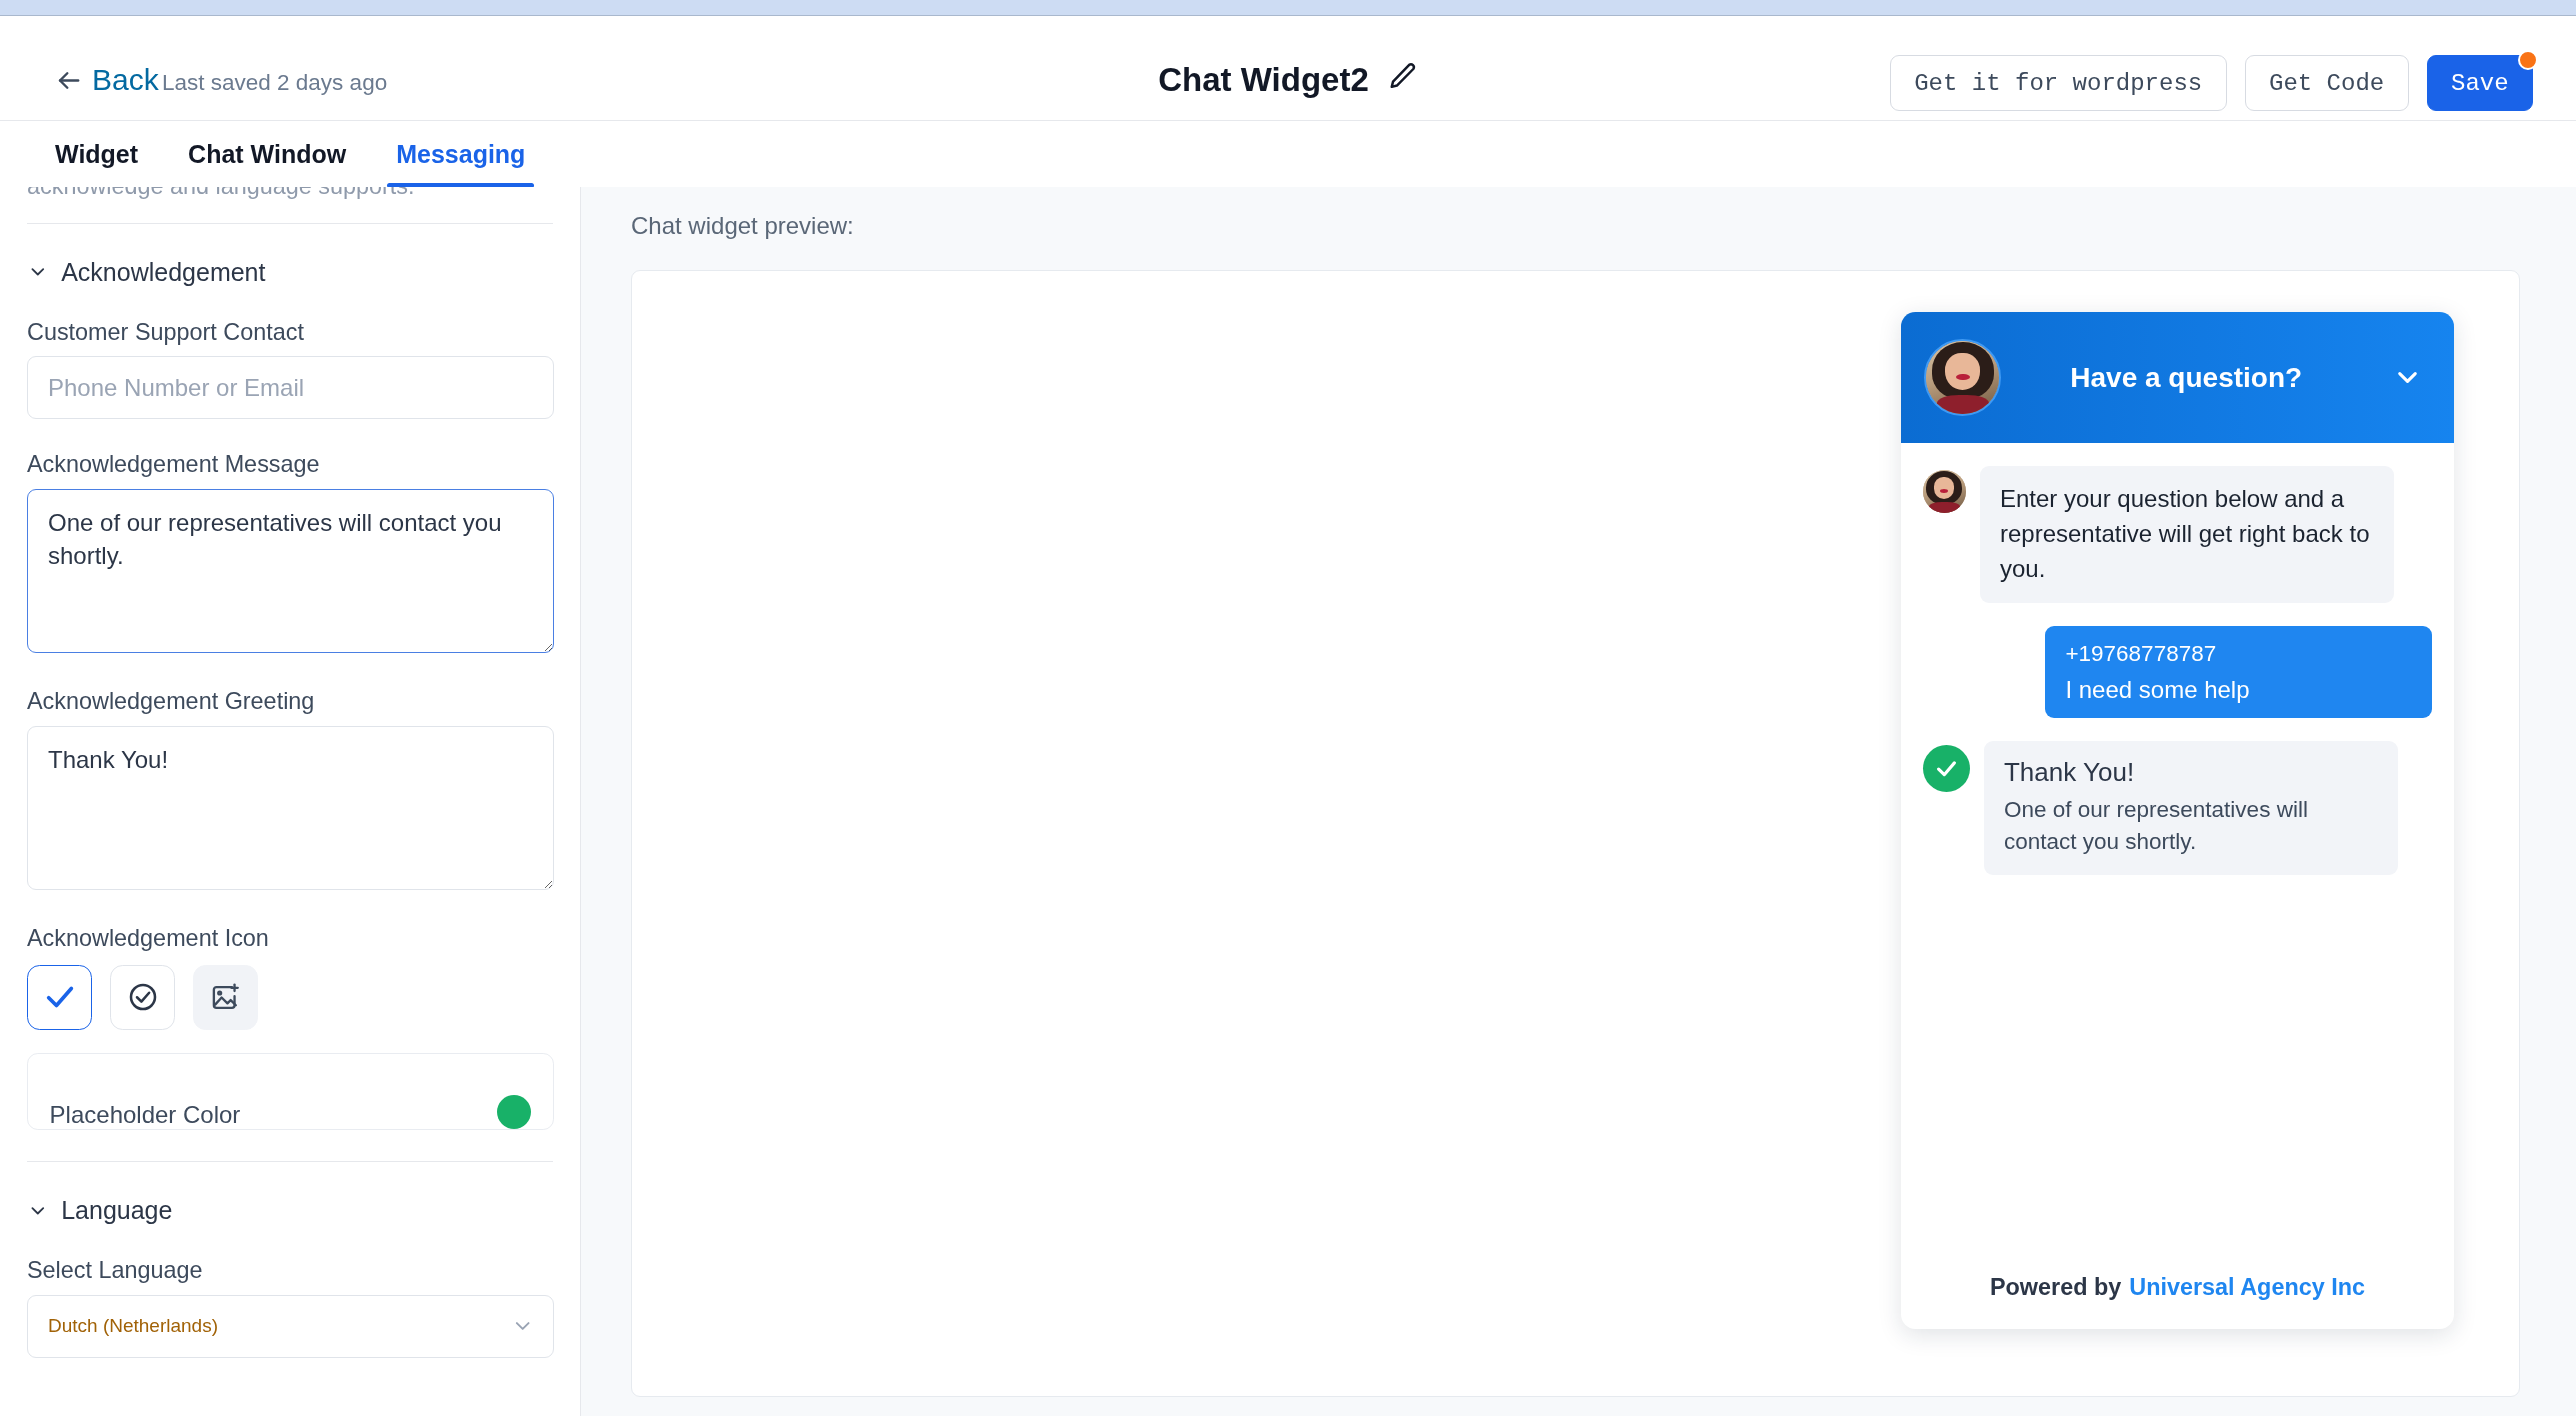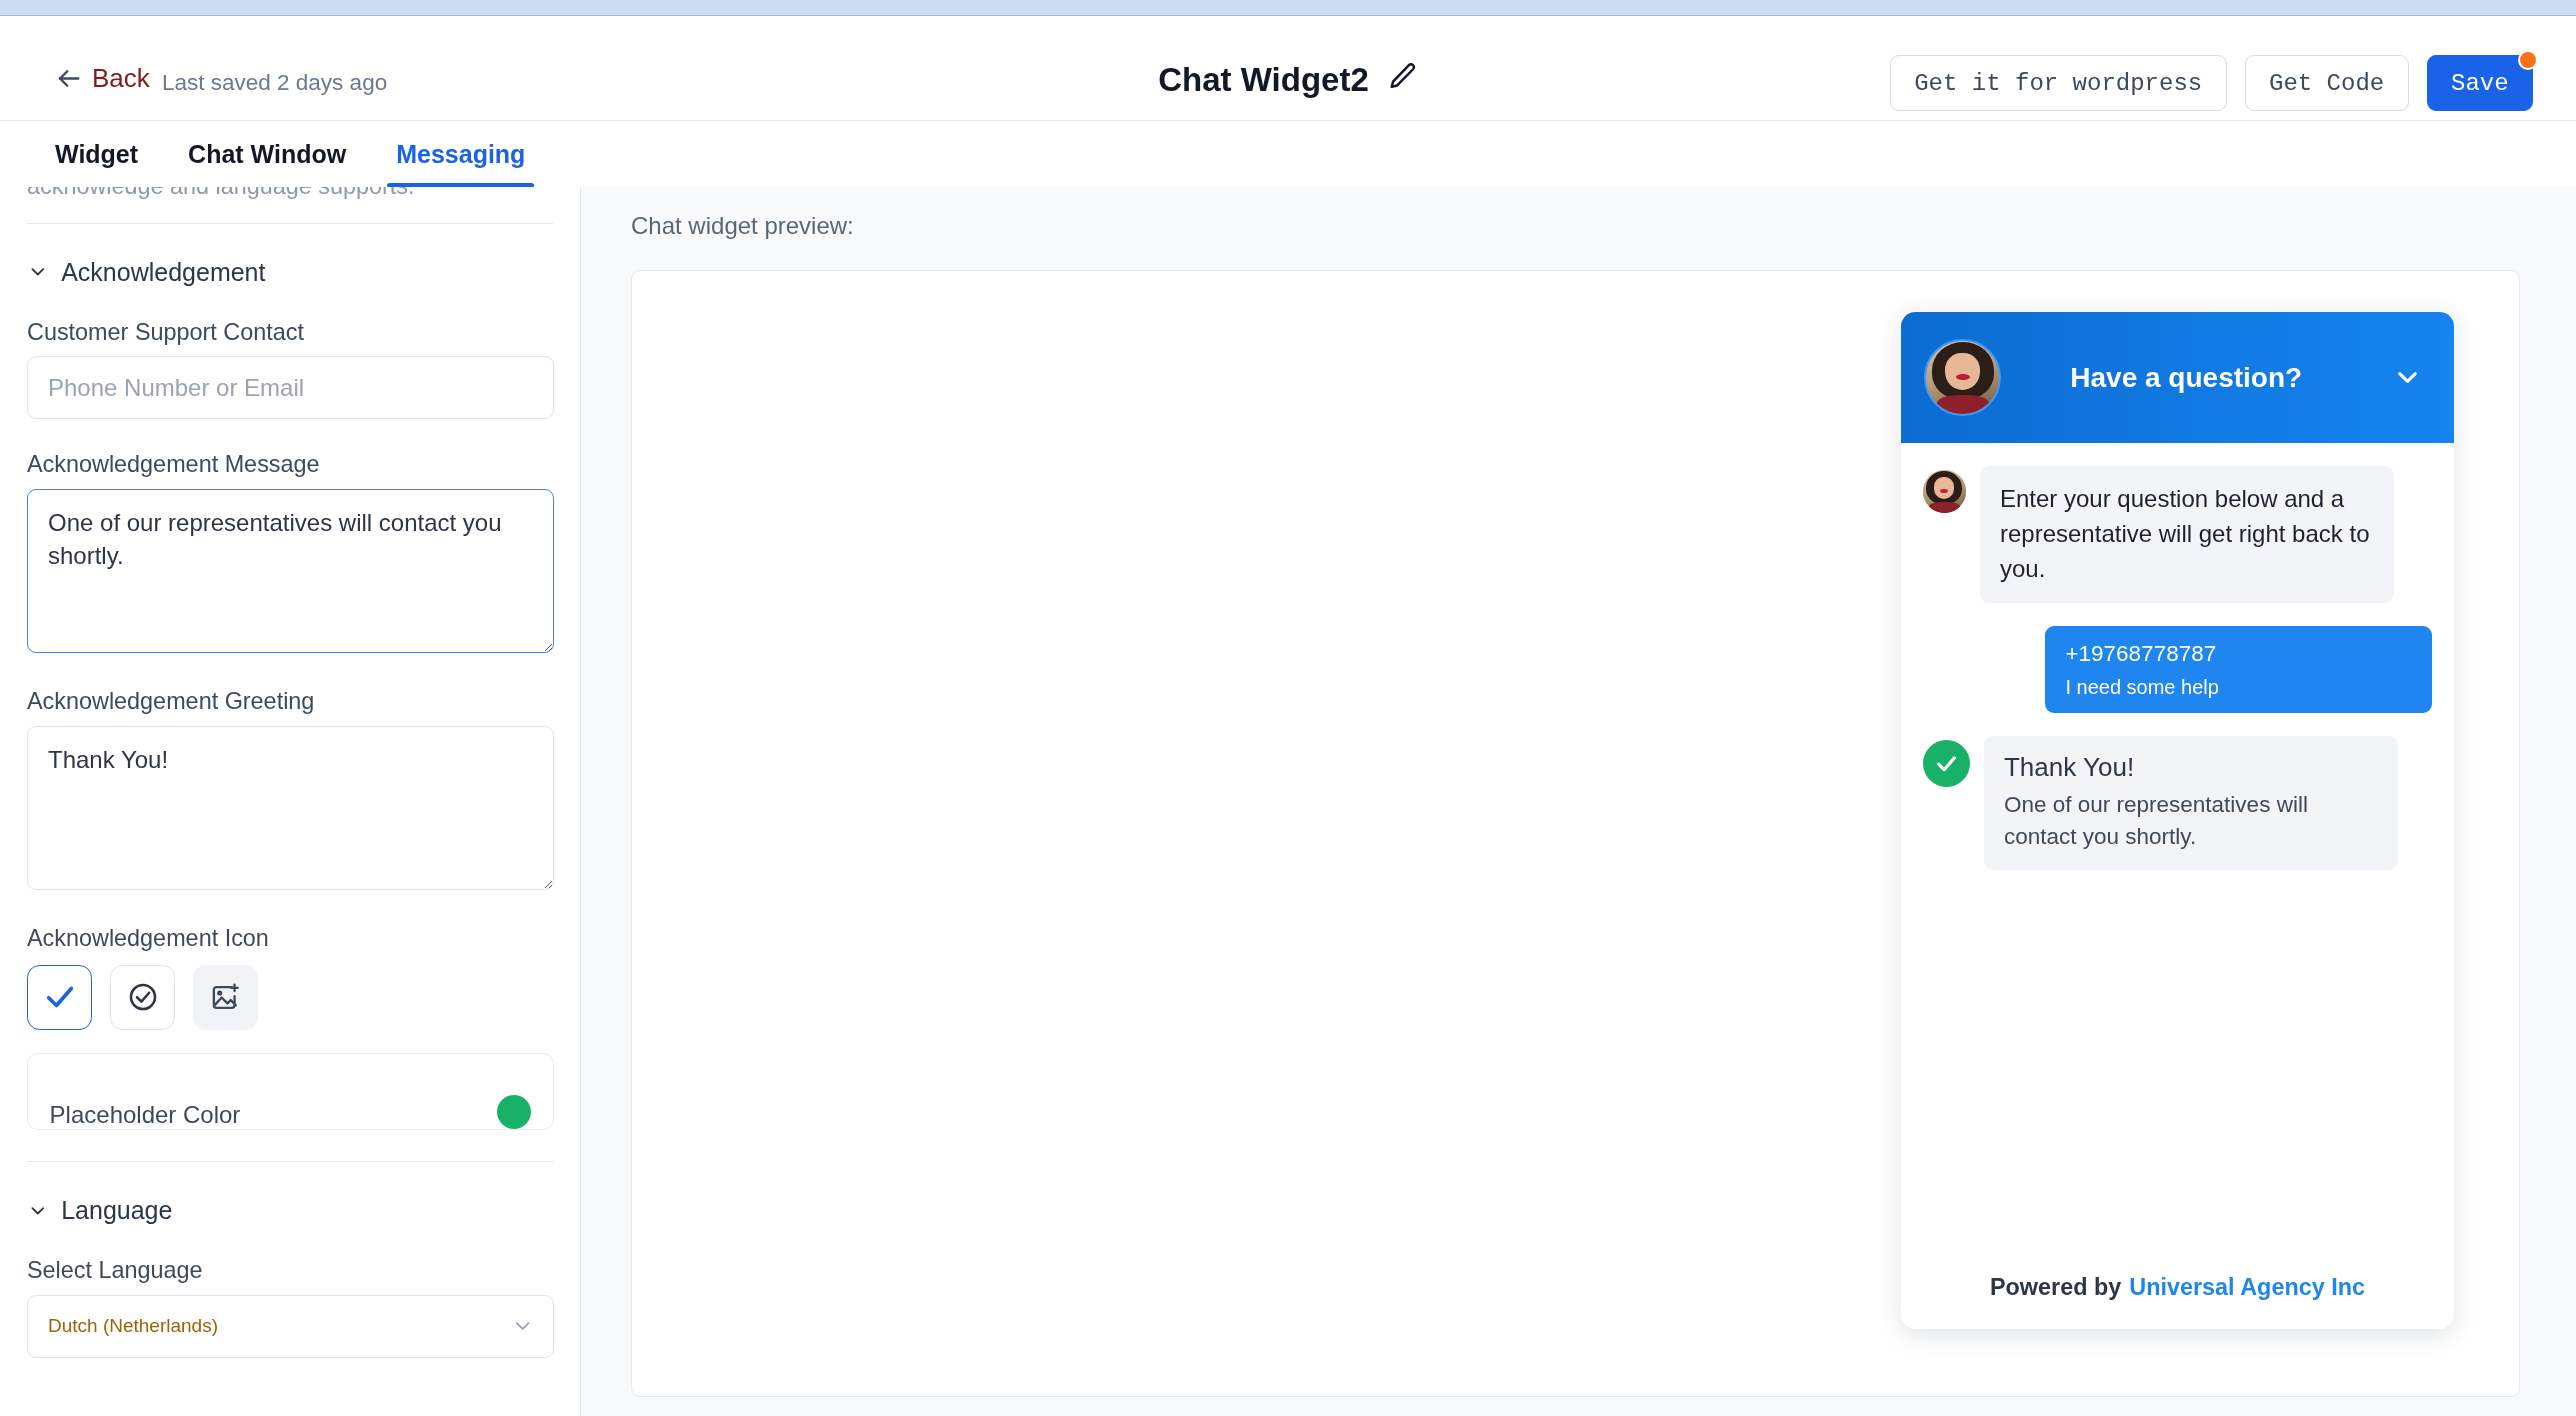--- a/index.html
+++ b/index.html
@@ -23,21 +23,21 @@
     position: absolute; top: 18px; left: 0; width: 2576px; height: 103px;
     background: #ffffff;
     border-bottom: 0.9px solid #e6e8ec;
   }
   .back-group {
     position: absolute; left: 54px; top: 45px;
     display: flex; align-items: center; gap: 9px;
   }
   .back-arrow { display: block; }
   .back-label {
-    font-size: 26px; color: #7f1d1d; font-weight: 400;
+    font-size: 30px; color: #0369a1; font-weight: 400;
   }
   .last-saved {
     position: absolute; left: 162px; top: 52px;
     font-size: 22.5px; color: #6b7a8f;
   }
   .title-group {
     position: absolute; left: 50%; top: 43px; transform: translateX(-50%);
     display: flex; align-items: flex-start; gap: 18px;
   }
   .title-text {
@@ -222,21 +222,21 @@
     background: #f2f4f8; border-radius: 9px;
     padding: 16px 20px; font-size: 24px; line-height: 1.45;
     color: #1b2330; max-width: 414px;
   }
   .msg-row-user { display: flex; justify-content: flex-end; margin-bottom: 23.4px; }
   .bubble-user {
     background: #1f86f0; border-radius: 9px;
     padding: 14.4px 20px; color: #ffffff; min-width: 387px;
   }
   .bubble-user .phone { font-size: 22.5px; margin-bottom: 9px; }
-  .bubble-user .utext { font-size: 20px; }
+  .bubble-user .utext { font-size: 24px; }
 
   .ack-row { display: flex; align-items: flex-start; gap: 14.4px; }
   .ack-check {
     width: 47px; height: 47px; border-radius: 50%;
     background: #18b168; flex: 0 0 47px;
     display: flex; align-items: center; justify-content: center; margin-top: 3.6px;
   }
   .bubble-ack {
     background: #f2f4f8; border-radius: 9px;
     padding: 16px 20px; max-width: 414px;

